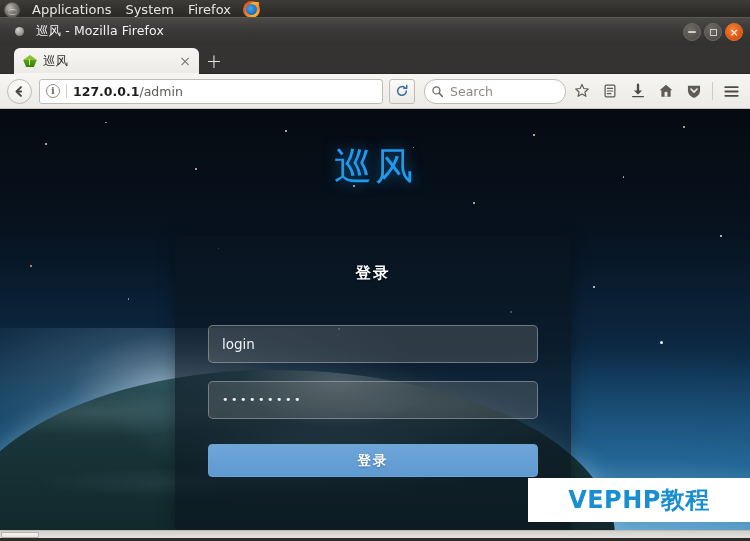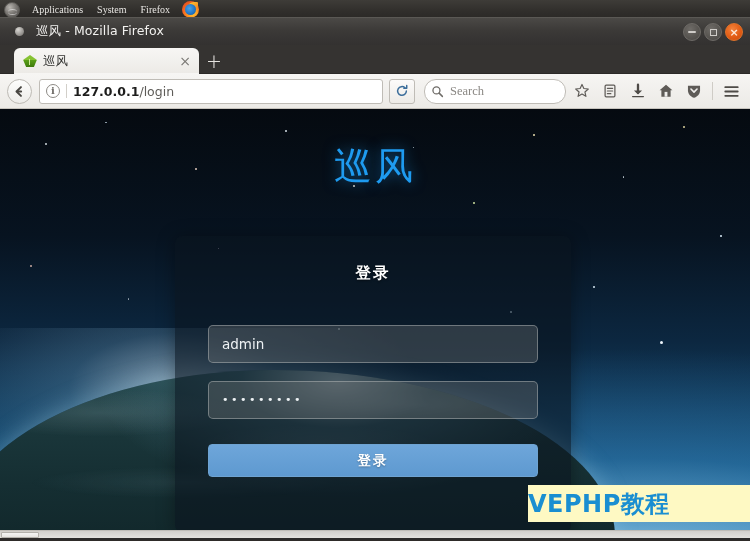--- a/index.html
+++ b/index.html
@@ -11,22 +11,21 @@
   }
 
   
   #gnome-panel {
     position: absolute; left: 0; top: 0; width: 750px; height: 20px;
     background: linear-gradient(to bottom, #3c3b37 0%, #2f2e2b 55%, #28perhaps 100%);
     background: linear-gradient(to bottom, #3e3c38 0%, #302e2b 60%, #2a2826 100%);
     display: flex; align-items: center;
     border-bottom: 1px solid #1d1b1a;
     color: #e8e6e3;
-    font-size: 10px;
-    font-family: Liberation Serif, serif;
+    font-size: 13px;
   }
   .panel-globe {
     width: 16px; height: 16px; margin-left: 4px; margin-right: 5px;
     border-radius: 50%;
     background: radial-gradient(circle at 35% 32%, #b8b5b0 0%, #7d7a76 45%, #4a4845 100%);
     border: 1px solid #5c5a56;
     position: relative; flex: none;
   }
   .panel-globe::after {
     content: ""; position: absolute; left: 3px; top: 6px;
@@ -168,21 +167,21 @@
   .url-text b { font-weight: 700; color: #1d1d1c; }
   .url-text span.path { color: #5e5c58; }
   .reload-btn {
     width: 26px; height: 25px; border: 1px solid #bfbcb6; border-radius: 3px;
     background: linear-gradient(to bottom,#fcfbfa,#edebe7);
     display: flex; align-items: center; justify-content: center; flex: none;
     color: #3c6e9b; font-size: 14px;
   }
   .searchbar {
     width: 142px; height: 25px; background: #fff; border: 1px solid #bfbcb6; border-radius: 12px;
-    display: flex; align-items: center; padding: 0 6px; margin-left: 6px; flex: none; font-family: Liberation Serif, serif;
+    display: flex; align-items: center; padding: 0 6px; margin-left: 6px; flex: none;
   }
   .search-ph { font-size: 12.5px; color: #8b8884; margin-left: 6px; }
   .tool-ico { width: 25px; height: 25px; display: flex; align-items: center; justify-content: center; flex: none; }
   .tb-sep { width: 1px; height: 18px; background: #cfccc6; margin: 0 3px; flex: none; }
 
   
   #content {
     flex: 1 1 auto; position: relative; overflow: hidden; background: #05080d;
   }
   #page {
@@ -253,23 +252,23 @@
     background: linear-gradient(to bottom, #6ea6da 0%, #5e99d0 100%);
     border: 1px solid #6ea3d2;
     border-radius: 4px;
     color: #ffffff; font-size: 13.5px; font-weight: 700; letter-spacing: 2px;
     text-align: center; line-height: 31px;
     text-shadow: 0 1px 2px rgba(0,0,0,.30);
   }
 
   
   #watermark {
-    position: absolute; right: 0; bottom: 8px; width: 222px; height: 37px;
-    background: #fef9c3;
-    display: flex; align-items: center; justify-content: flex-start;
+    position: absolute; right: 0; bottom: 8px; width: 222px; height: 44px;
+    background: #ffffff;
+    display: flex; align-items: center; justify-content: center;
   }
   #watermark span {
     font-size: 24px; font-weight: 700; color: #1a8ed1; letter-spacing: .5px;
     font-family: "DejaVu Sans", "Liberation Sans", sans-serif;
   }
 
   
   #hscroll {
     position: absolute; left: 0; right: 0; bottom: 0; height: 8px;
     background: linear-gradient(to bottom,#d3d0cb,#e4e2de);
@@ -333,21 +332,21 @@
         <svg width="13" height="13" viewBox="0 0 16 16">
             <path d="M9.8 2.6 4.3 8l5.5 5.4" fill="none" stroke="#474541" stroke-width="2.4" stroke-linecap="round" stroke-linejoin="round"></path>
             <path d="M10 8H6" stroke="#474541" stroke-width="2.4" stroke-linecap="round"></path>
           </svg>
       </div>
     </div>
 
     <div class="urlbar">
       <div class="info-ico">i</div>
       <div class="url-sep"></div>
-      <div class="url-text"><b>127.0.0.1</b><span class="path">/login</span></div>
+      <div class="url-text"><b>127.0.0.1</b><span class="path">/admin</span></div>
     </div>
 
     <div class="reload-btn">
       <svg width="14" height="14" viewBox="0 0 16 16">
           <path d="M13 8a5 5 0 1 1-1.6-3.7" fill="none" stroke="#3c6e9b" stroke-width="1.7" stroke-linecap="round"></path>
           <path d="M13.4 1.6v3.3h-3.3" fill="none" stroke="#3c6e9b" stroke-width="1.7" stroke-linecap="round" stroke-linejoin="round"></path>
         </svg>
     </div>
 
     <div class="searchbar">
@@ -419,21 +418,21 @@
         <div class="star" style="left:68%;top:48%;width:1.5px;height:1.5px;background:#b6cede;"></div>
         <div class="star" style="left:96%;top:30%;width:1.5px;height:1.5px;background:#c4d4e0;"></div>
       </div>
       <div class="bg-glow-left"></div>
       <div class="earth"></div>
 
       <div class="brand">巡风</div>
 
       <div class="login-card">
         <div class="card-title">登录</div>
-        <div class="field" id="user-field">admin</div>
+        <div class="field" id="user-field">login</div>
         <div class="field" id="pass-field">•••••••••</div>
         <div class="login-btn">登录</div>
       </div>
 
       <div id="watermark">
         <span>VEPHP教程</span>
       </div>
     </div>
 
     <div id="hscroll">

